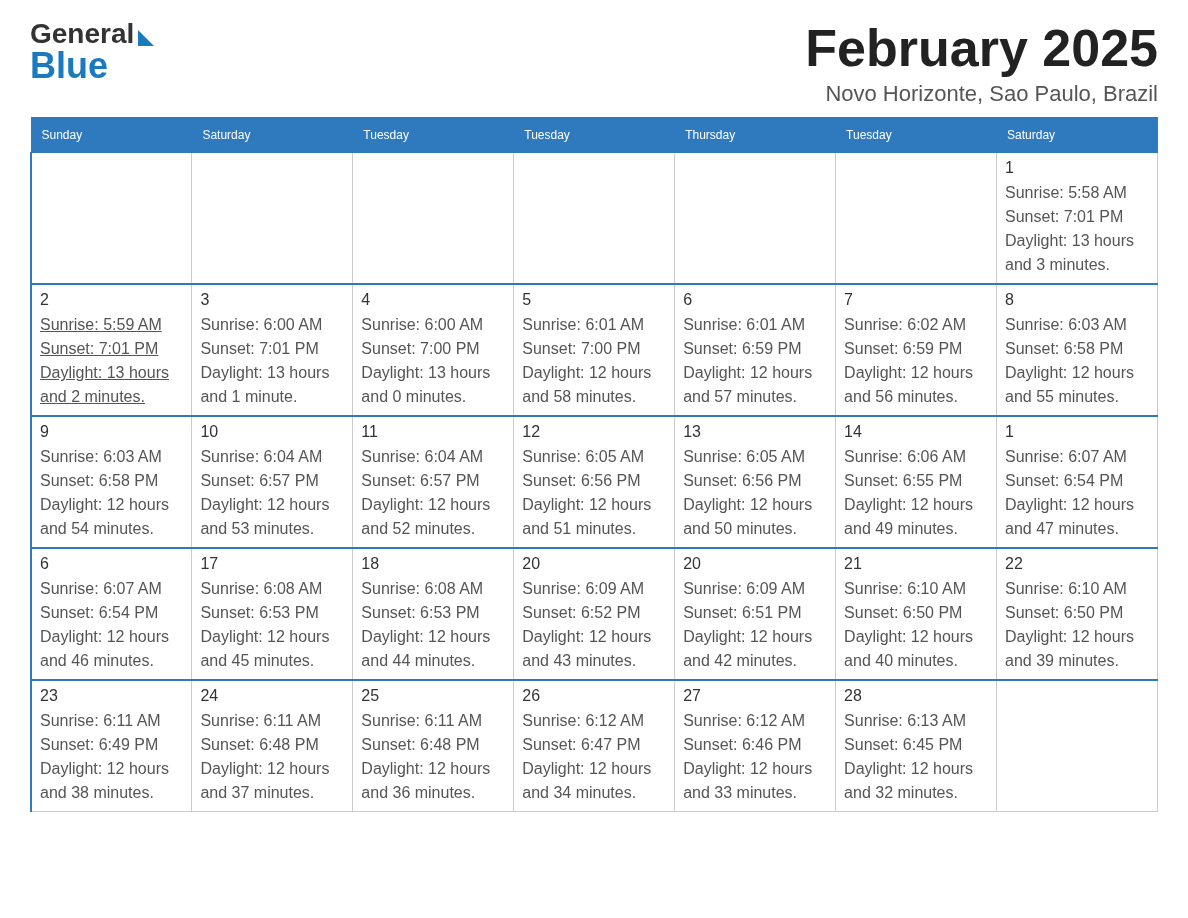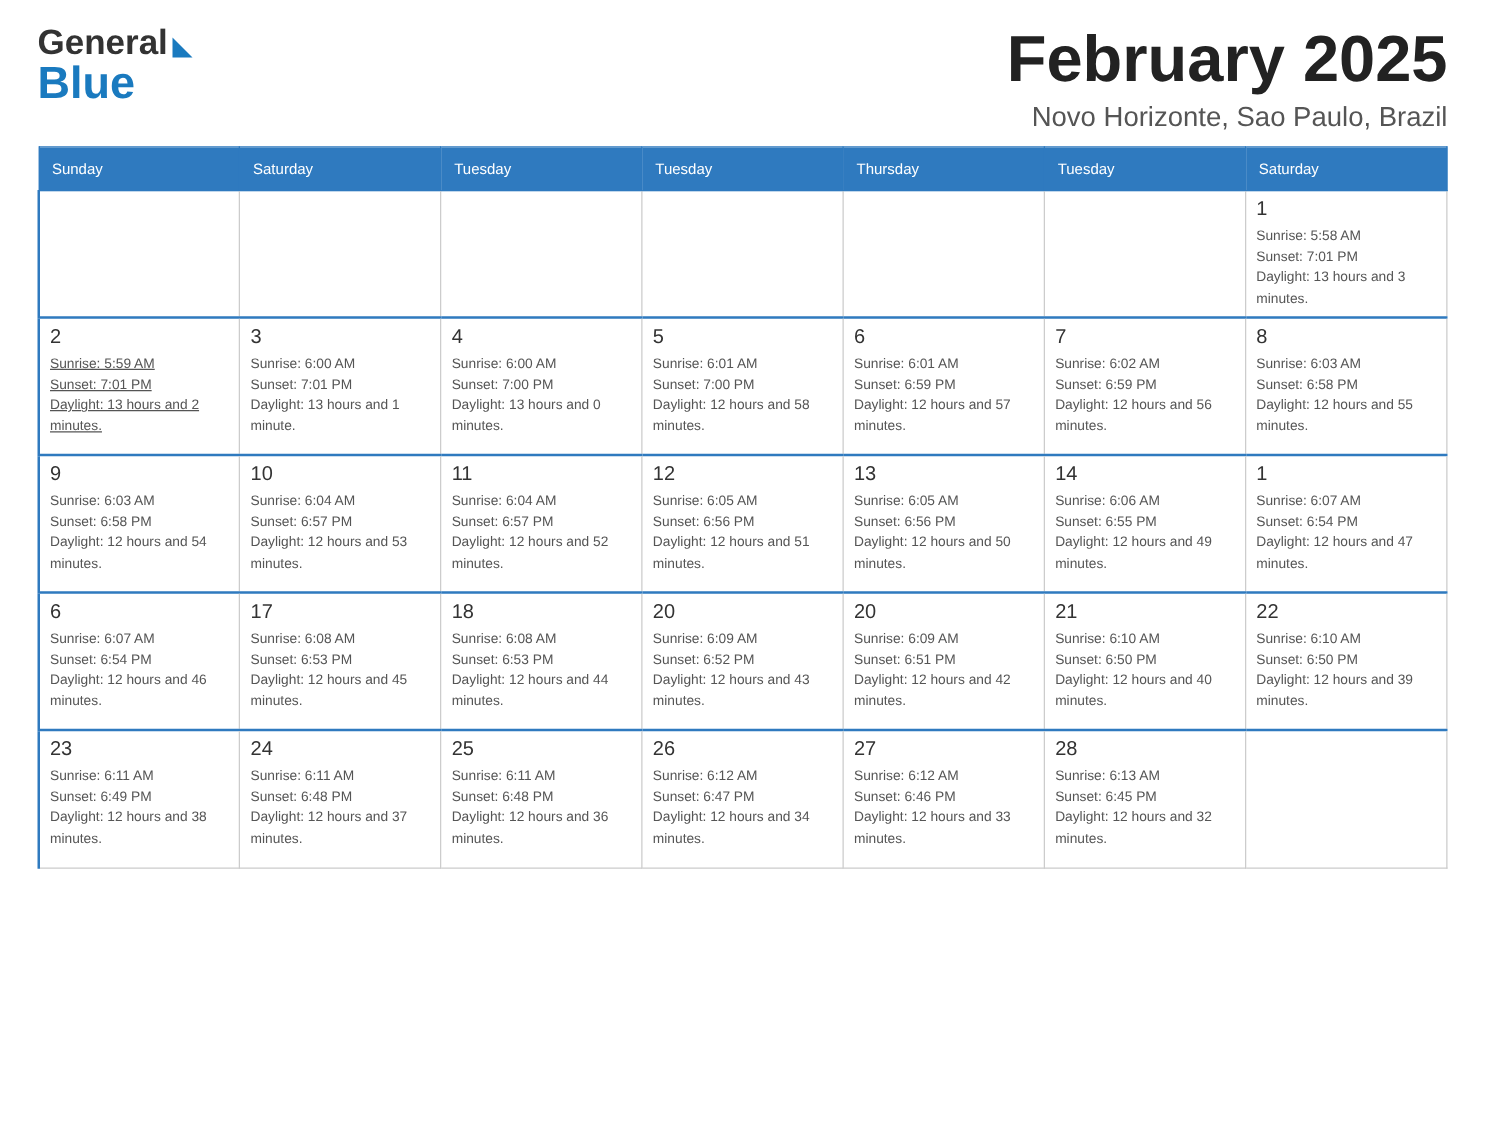--- a/index.html
+++ b/index.html
@@ -78,21 +78,21 @@
     }
     .day-number {
       font-size: 16px;
       color: #333;
       font-weight: normal;
       margin-bottom: 4px;
       display: block;
     }
     .day-info {
       color: #555;
-      font-size: 11px;
+      font-size: 16px;
       line-height: 1.5;
     }
     .empty-cell {
       background: #f9f9f9;
     }
     .week-row td {
       height: 110px;
     }
     
     .week-row td {

